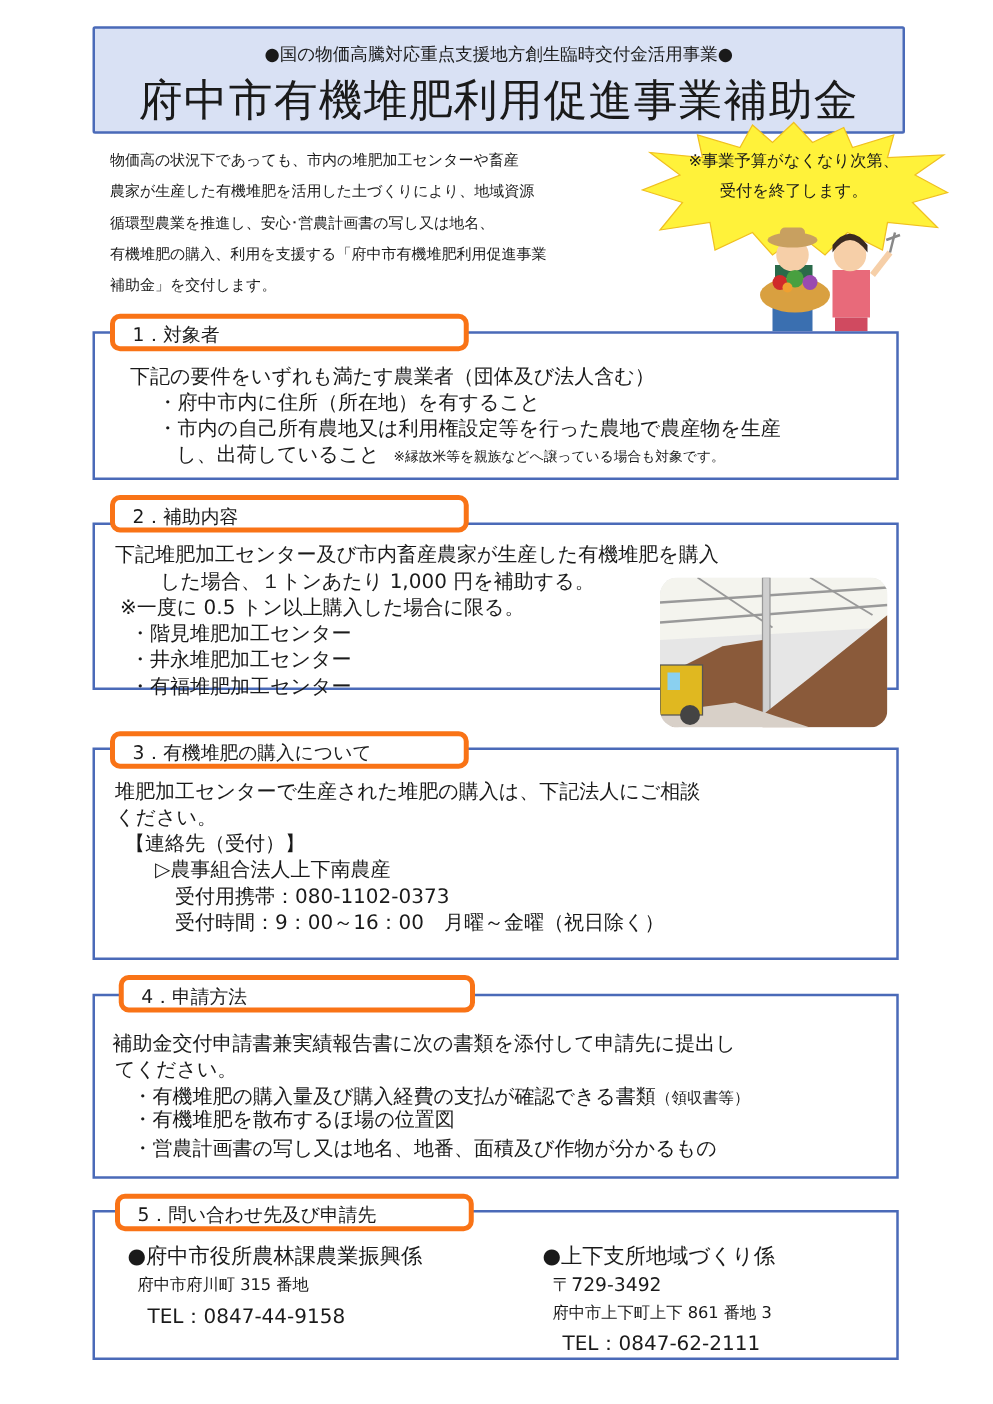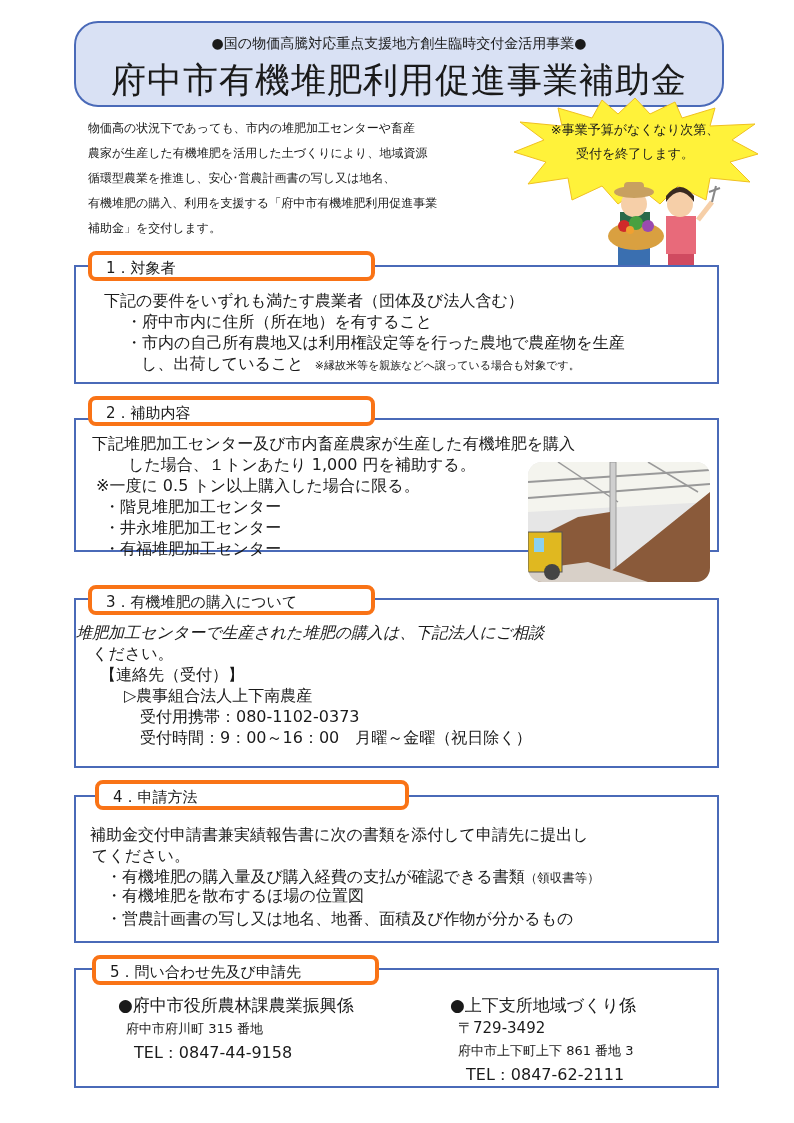--- a/index.html
+++ b/index.html
@@ -1,21 +1,21 @@
 <!DOCTYPE html>
 <html><head>
 <meta charset="utf-8">
 <style>
   * { box-sizing: border-box; margin: 0; padding: 0; }
   html, body { width: 794px; height: 1123px; background: #ffffff; overflow: hidden; }
   body { position: relative; font-family: "DejaVu Sans", "Liberation Sans", sans-serif; color: #1a1a1a; }
 
   .header-box {
     position: absolute; left: 74px; top: 21px; width: 650px; height: 86px;
-    background: #d9e1f4; border: 2px solid #4a6ab8; border-radius: 24px;
+    background: #d9e1f4; border: 2px solid #4a6ab8; border-radius: 2px;
     text-align: center;
   }
   .header-sub { position: absolute; left: 0; right: 0; top: 12px; font-size: 14px; letter-spacing: 0px; color: #1a1a1a; }
   .header-title { position: absolute; left: 0; right: 0; top: 34px; font-size: 35px; font-weight: normal; letter-spacing: 1px; color: #1a1a1a; }
 
   .intro { position: absolute; left: 88px; top: 116px; width: 460px; font-size: 12px; line-height: 25px; }
   .intro div { white-space: nowrap; }
 
   .burst { position: absolute; left: 510px; top: 96px; width: 250px; height: 110px; }
   .burst svg { position: absolute; left: 0; top: 0; }
@@ -27,21 +27,21 @@
   .section-tab {
     position: absolute; background: #fff; border: 4px solid #f97316; border-radius: 8px;
     height: 30px; font-size: 15px; line-height: 27px; padding-left: 14px; color: #1a1a1a;
   }
   .sec-body { position: absolute; font-size: 16px; line-height: 21px; color: #1a1a1a; white-space: nowrap; }
   .small { font-size: 11px; }
   .small2 { font-size: 12.5px; }
 
   .compost-img { position: absolute; left: 528px; top: 462px; width: 182px; height: 120px; border-radius: 14px; overflow: hidden; }
 
-  .contact-col { position: absolute; white-space: nowrap; margin-left: 16px; }
+  .contact-col { position: absolute; white-space: nowrap; }
   .c-name { font-size: 17px; line-height: 24px; }
   .c-zip { font-size: 15px; line-height: 22px; padding-left: 8px; }
   .c-addr { font-size: 13px; line-height: 24px; padding-left: 8px; }
   .c-tel { font-size: 16px; line-height: 24px; padding-left: 16px; }
 </style>
 </head>
 <body>
 
 <div class="header-box">
   <div class="header-sub">●国の物価高騰対応重点支援地方創生臨時交付金活用事業●</div>
@@ -126,29 +126,29 @@
     <polygon points="82,110 120,80 182,30 182,120 82,120" fill="#8a5a3a"></polygon>
     <polygon points="0,108 60,100 120,120 0,120" fill="#d8d0c8"></polygon>
     <rect x="0" y="70" width="34" height="40" fill="#e0b820" stroke="#555"></rect>
     <rect x="6" y="76" width="10" height="14" fill="#8ad0f0"></rect>
     <circle cx="24" cy="110" r="8" fill="#444"></circle>
   </svg>
 </div>
 
 <div class="section" style="top:598px; width:645px; height:170px;"></div>
 <div class="section-tab" style="left:88px; top:585px; width:287px;">3．有機堆肥の購入について</div>
-<div class="sec-body" style="left:76px; top:622px;font-style:italic;">  堆肥加工センターで生産された堆肥の購入は、下記法人にご相談</div>
+<div class="sec-body" style="left:92px; top:622px;">  堆肥加工センターで生産された堆肥の購入は、下記法人にご相談</div>
 <div class="sec-body" style="left:92px; top:643px;">ください。</div>
 <div class="sec-body" style="left:100px; top:664px;">【連絡先（受付）】</div>
 <div class="sec-body" style="left:124px; top:685px;">▷農事組合法人上下南農産</div>
 <div class="sec-body" style="left:140px; top:706px;">受付用携帯：080-1102-0373</div>
 <div class="sec-body" style="left:140px; top:727px;">受付時間：9：00～16：00　月曜～金曜（祝日除く）</div>
 
 <div class="section" style="top:795px; width:645px; height:148px;"></div>
-<div class="section-tab" style="left:95px; top:780px; width:314px;">4．申請方法</div>
+<div class="section-tab" style="left:95px; top:780px; width:285px;">4．申請方法</div>
 <div class="sec-body" style="left:90px; top:824px;"> 補助金交付申請書兼実績報告書に次の書類を添付して申請先に提出し</div>
 <div class="sec-body" style="left:92px; top:845px;">てください。</div>
 <div class="sec-body" style="left:106px; top:866px;">
   <span>・有機堆肥の購入量及び購入経費の支払が確認できる書類</span><span class="small2">（領収書等）</span>
 </div>
 <div class="sec-body" style="left:106px; top:887px;font-family:Liberation Mono, monospace;">・有機堆肥を散布するほ場の位置図</div>
 <div class="sec-body" style="left:106px; top:908px;">・営農計画書の写し又は地名、地番、面積及び作物が分かるもの</div>
 
 <div class="section" style="top:968px; width:645px; height:120px;"></div>
 <div class="section-tab" style="left:92px; top:955px; width:287px;">5．問い合わせ先及び申請先</div>

